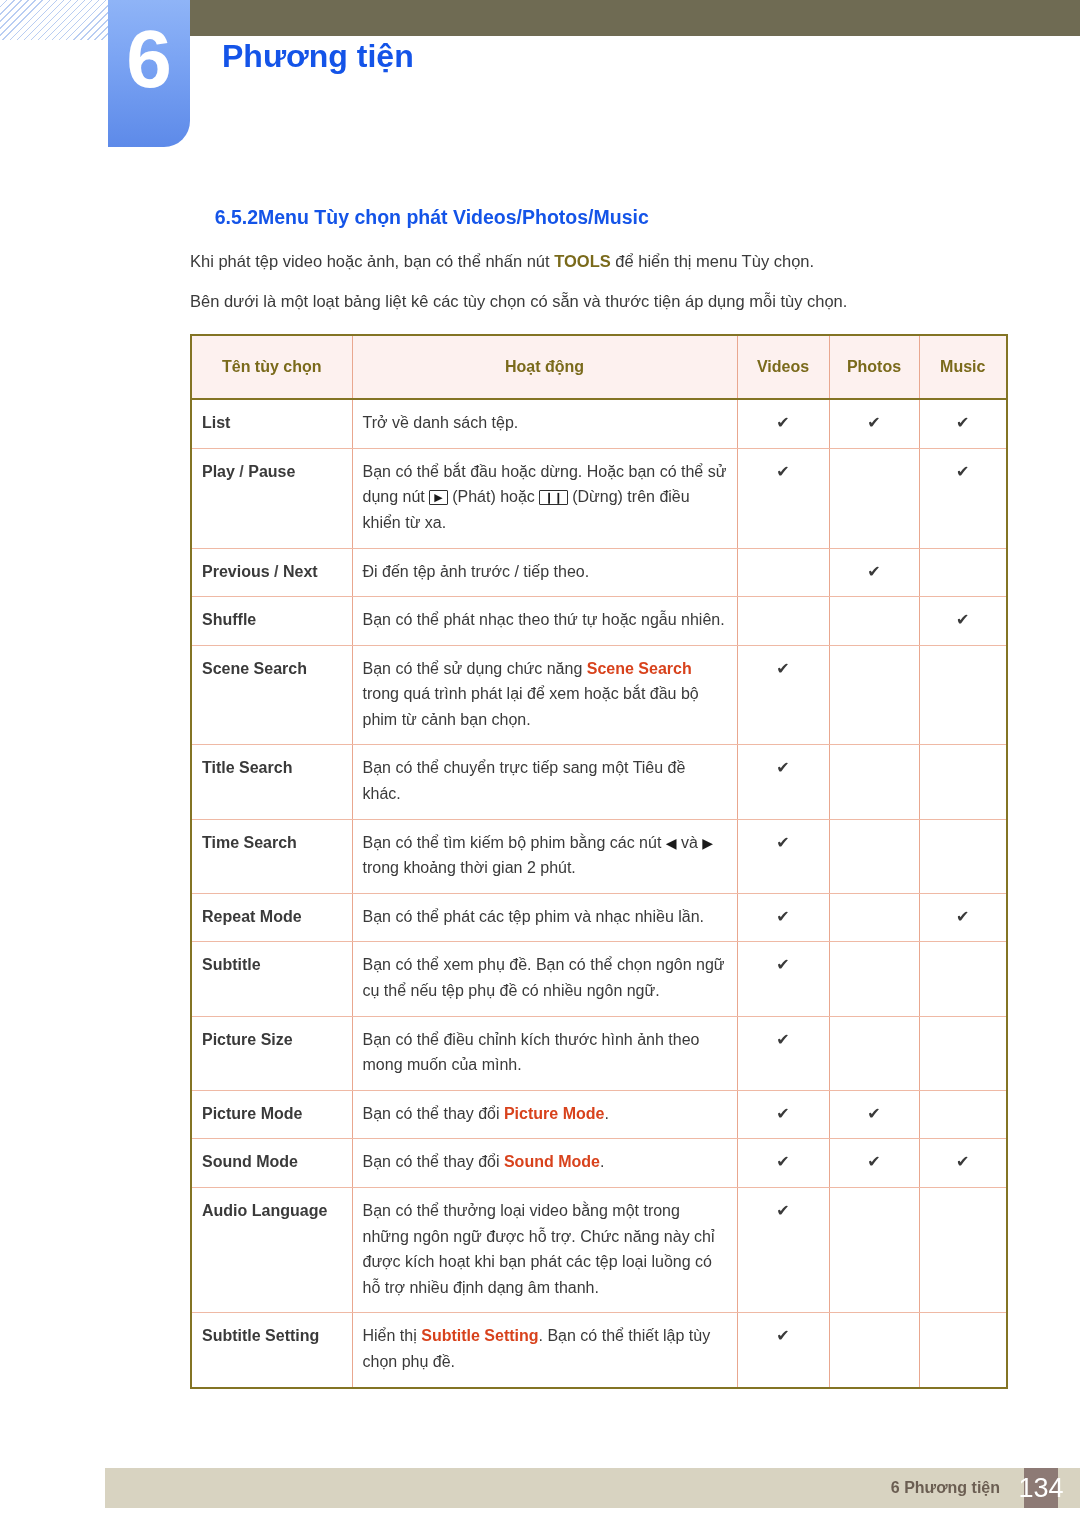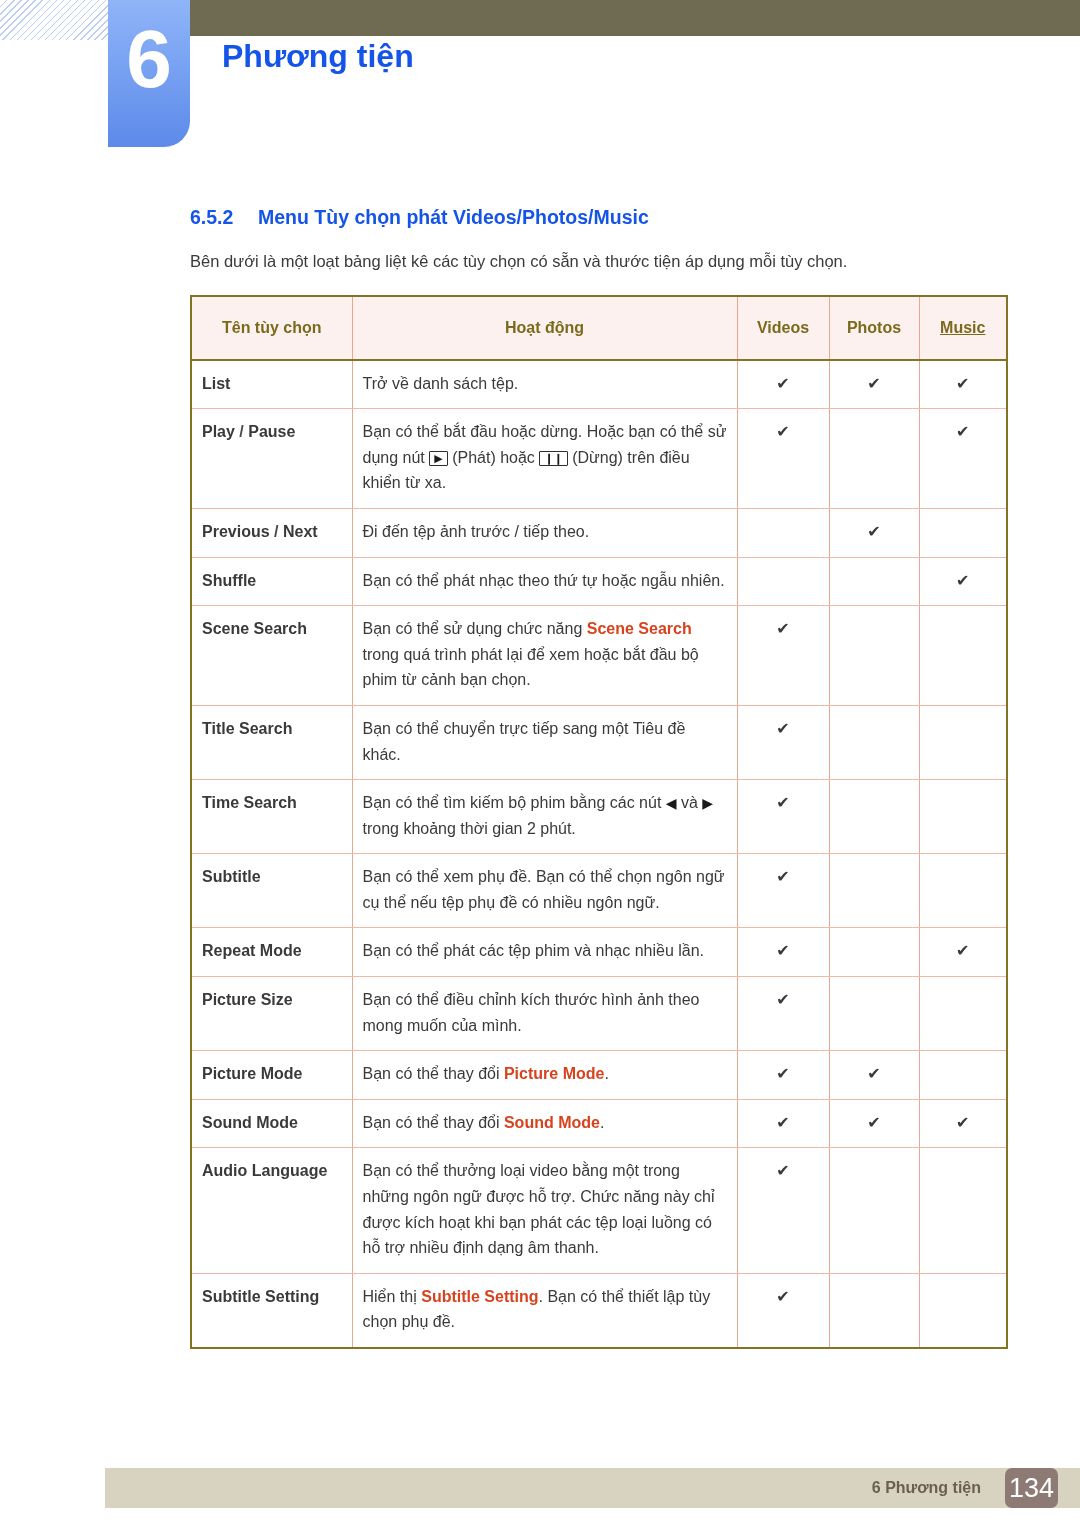--- a/index.html
+++ b/index.html
@@ -79,20 +79,21 @@
   .section-head {
     color: #1454e8;
     font-size: 19.5px;
     font-weight: bold;
     margin: 0 0 20px 0;
     display: flex;
   }
   .section-num {
     width: 68px;
     flex: none;
+    text-align: right;
   }
   .para {
     color: #3a3a3a;
     font-size: 16.5px;
     line-height: 1.55;
     margin: 0 0 14px 0;
   }
   .para b {
     color: #7a6a1b;
     font-weight: bold;
@@ -118,21 +119,21 @@
   table.opts thead th {
     background: #fdf1ef;
     color: #7a6a1b;
     font-size: 16px;
     font-weight: bold;
     padding: 22px 6px;
     text-align: center;
     border-right: 1px solid #e9a78f;
     border-bottom: 2px solid #837424;
   }
-  table.opts thead th:last-child { border-right: none; text-decoration: underline; }
+  table.opts thead th:last-child { border-right: none; }
 
   table.opts tbody td {
     border-right: 1px solid #e9a78f;
     border-bottom: 1px solid #efb9a5;
     padding: 10px 10px 12px 10px;
     vertical-align: top;
     font-size: 16px;
     line-height: 1.6;
     color: #3a3a3a;
   }
@@ -198,48 +199,50 @@
   }
   .footer-label {
     color: #6b5e52;
     font-size: 16px;
     font-weight: bold;
     display: flex;
     align-items: center;
     padding-right: 24px;
   }
   .footer-page {
-    width: 53px;
+    width: 34px;
     background: #8d7a75;
     color: #ffffff;
     font-size: 27px;
     display: flex;
     align-items: center;
     justify-content: center;
-    border-radius: 7px;
   }
   .footer-tail { width: 22px; }
 </style>
 </head>
 <body>
 
 <div class="page-header">
   <div class="hatch"></div>
   <div class="olive-bar"></div>
   <div class="chapter-badge">6</div>
   <div class="chapter-title">Phương tiện</div>
 </div>
 
 <div class="content">
 
   <h2 class="section-head">
     <span class="section-num">6.5.2</span>
     <span>Menu Tùy chọn phát Videos/Photos/Music</span>
   </h2>
 
+  <p class="para">
+    <span>Khi phát tệp video hoặc ảnh, bạn có thể nhấn nút </span><b>TOOLS</b><span> để hiển thị menu Tùy chọn.</span>
+  </p>
 
   <p class="para">Bên dưới là một loạt bảng liệt kê các tùy chọn có sẵn và thước tiện áp dụng mỗi tùy chọn.</p>
 
   <table class="opts">
     <colgroup>
       <col class="c-name">
         <col class="c-desc">
         <col class="c-vid">
         <col class="c-pho">
         <col class="c-mus">
@@ -306,33 +309,33 @@
 
       <tr>
         <td class="name">Time Search</td>
         <td class="desc"><span>Bạn có thể tìm kiếm bộ phim bằng các nút </span><span class="tri">◀</span><span> và </span><span class="tri">▶</span><span> trong khoảng thời gian 2 phút.</span></td>
         <td class="mark">✔</td>
         <td class="mark"></td>
         <td class="mark"></td>
       </tr>
 
       <tr>
+        <td class="name">Repeat Mode</td>
+        <td class="desc">Bạn có thể phát các tệp phim và nhạc nhiều lần.</td>
+        <td class="mark">✔</td>
+        <td class="mark"></td>
+        <td class="mark">✔</td>
+      </tr>
+
+      <tr>
         <td class="name">Subtitle</td>
         <td class="desc">Bạn có thể xem phụ đề. Bạn có thể chọn ngôn ngữ cụ thể nếu tệp phụ đề có nhiều ngôn ngữ.</td>
         <td class="mark">✔</td>
         <td class="mark"></td>
         <td class="mark"></td>
-      </tr>
-
-      <tr>
-        <td class="name">Repeat Mode</td>
-        <td class="desc">Bạn có thể phát các tệp phim và nhạc nhiều lần.</td>
-        <td class="mark">✔</td>
-        <td class="mark"></td>
-        <td class="mark">✔</td>
       </tr>
 
       <tr>
         <td class="name">Picture Size</td>
         <td class="desc">Bạn có thể điều chỉnh kích thước hình ảnh theo mong muốn của mình.</td>
         <td class="mark">✔</td>
         <td class="mark"></td>
         <td class="mark"></td>
       </tr>
 

